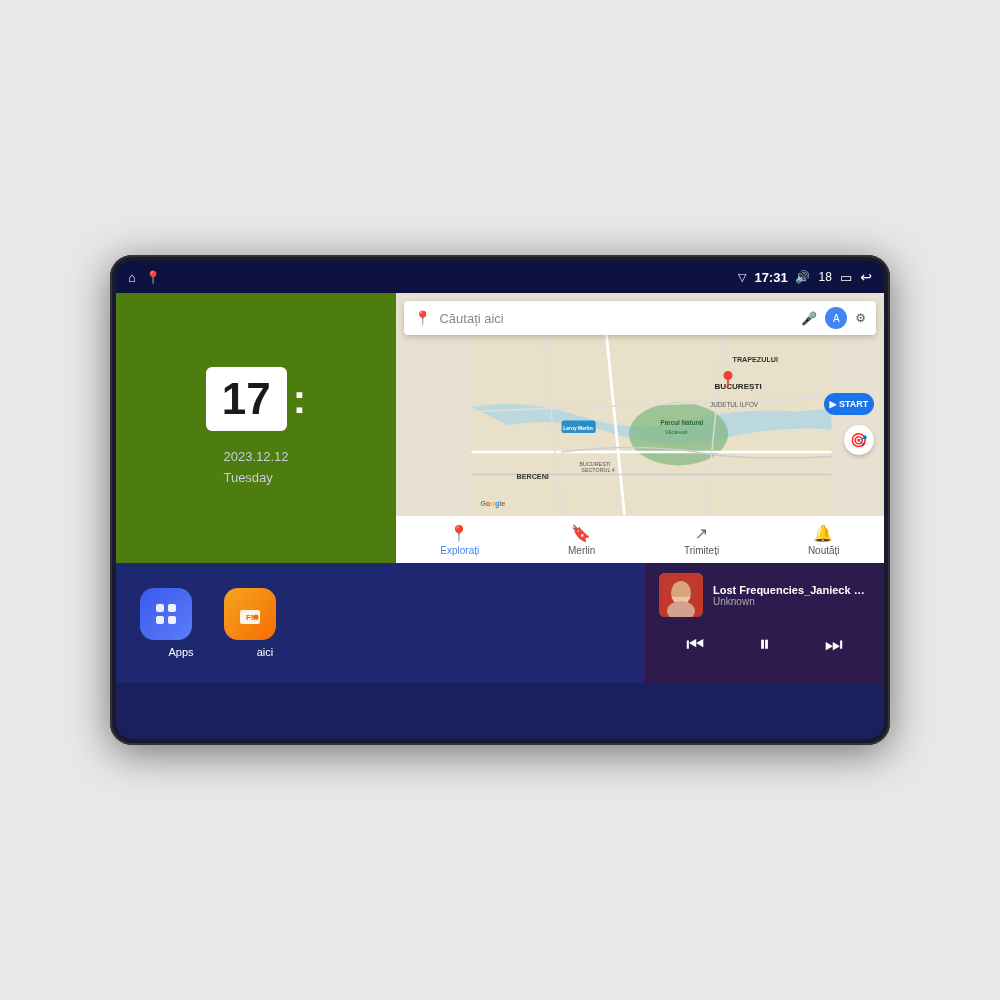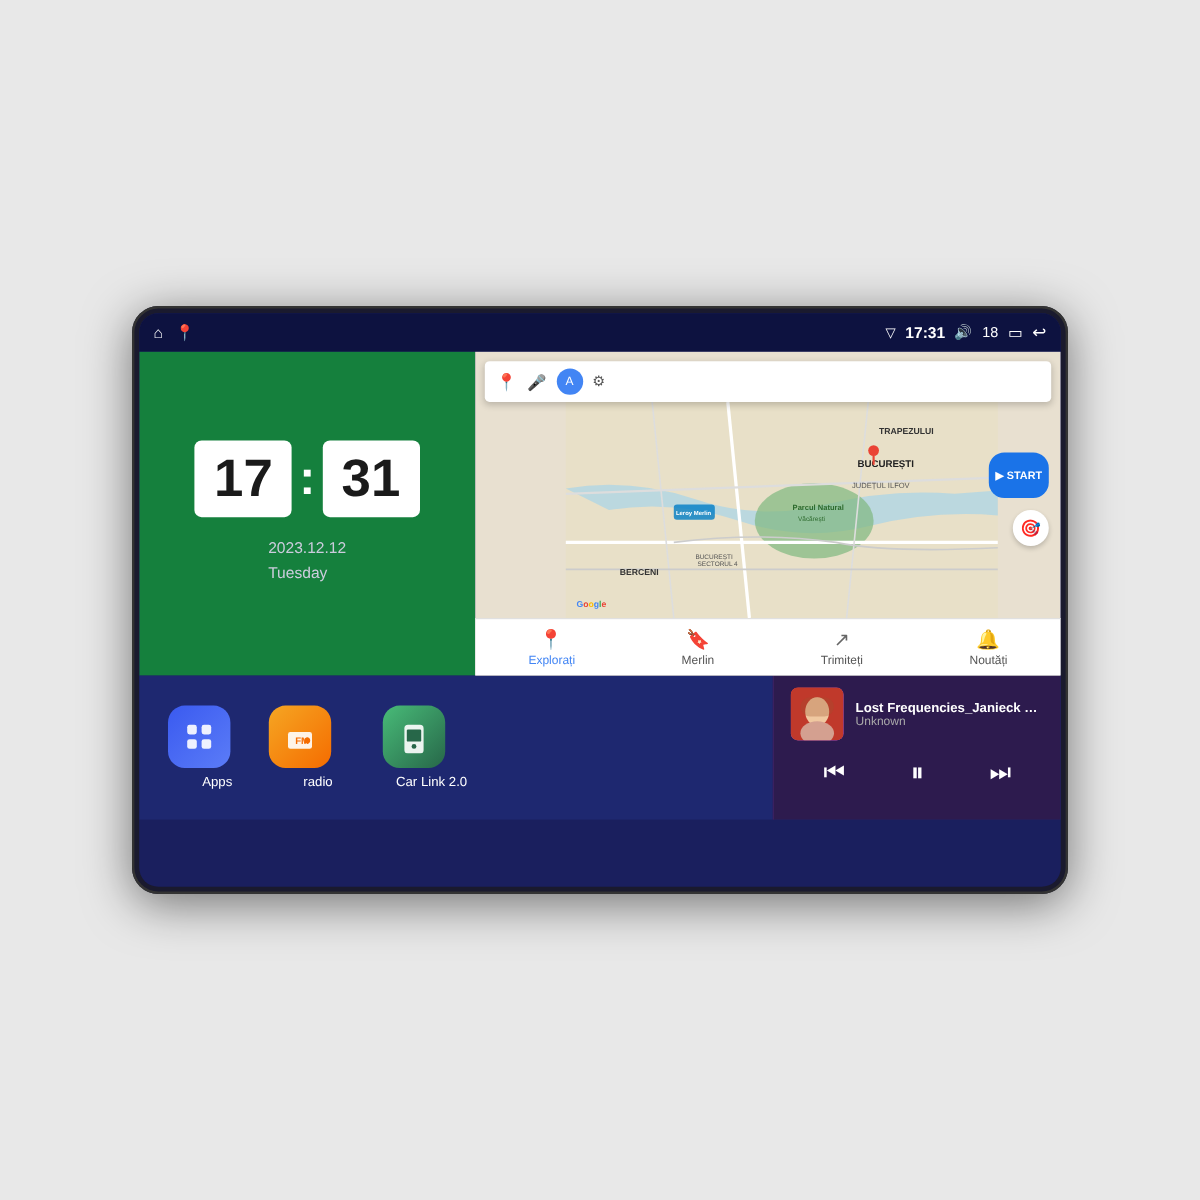--- a/index.html
+++ b/index.html
@@ -79,21 +79,21 @@
     
     .top-section {
       display: flex;
       height: 270px;
       flex-shrink: 0;
     }
 
     
     .clock-panel {
       width: 280px;
-      background: #15803d;
+      background: #4d7c0f;
       display: flex;
       flex-direction: column;
       align-items: center;
       justify-content: center;
       padding: 20px;
       flex-shrink: 0;
     }
 
     .clock-display {
       display: flex;
@@ -367,21 +367,21 @@
       box-shadow: 0 2px 4px rgba(0,0,0,0.2);
       font-size: 14px;
       z-index: 5;
     }
 
     .map-navigate-btn {
       position: absolute;
       right: 10px;
       bottom: 100px;
       width: 50px;
-      height: 38px;
+      height: 22px;
       background: #1a73e8;
       border-radius: 13px;
       display: flex;
       align-items: center;
       justify-content: center;
       color: #fff;
       font-size: 11px;
       font-weight: 600;
       z-index: 5;
     }
@@ -408,32 +408,32 @@
     </div>
 
     <div class="main-content">
 
       <div class="top-section">
 
         <div class="clock-panel">
           <div class="clock-display">
             <div class="clock-digit-block">17</div>
             <div class="clock-colon">:</div>
-            <div class="clock-digit-block">31</div>
           </div>
           <div class="clock-date">
             <div>2023.12.12</div>
             <div>Tuesday</div>
           </div>
         </div>
 
         <div class="map-panel">
 
           <div class="map-search-bar">
             <span class="map-pin-icon">📍</span>
+            <span class="map-search-text">Căutați aici</span>
             <div class="map-search-icons">
               <span style="color:#555; font-size:13px;">🎤</span>
               <div class="map-avatar">A</div>
               <span style="font-size:12px; color:#555;">⚙</span>
             </div>
           </div>
 
           <div class="map-svg-area" style="padding-top:42px; height:100%;">
             <svg viewBox="0 0 400 200" xmlns="http://www.w3.org/2000/svg" style="width:100%; height:100%;">
 
@@ -517,34 +517,24 @@
 
 
           <div class="app-item">
             <div class="app-icon-wrapper icon-radio">
               <svg width="28" height="28" viewBox="0 0 28 28" fill="none">
                 <rect x="4" y="10" width="20" height="14" rx="2" fill="white" opacity="0.9"></rect>
                 <text x="10" y="20" font-size="8" fill="#f56c00" font-weight="700">FM</text>
                 <circle cx="20" cy="17" r="2.5" fill="#f56c00"></circle>
               </svg>
             </div>
-            <span class="app-label">radio</span>
-          </div>
-
-
-          <div class="app-item">
-            <div class="app-icon-wrapper icon-carlink">
-              <svg width="28" height="28" viewBox="0 0 28 28" fill="none">
-                <rect x="6" y="4" width="16" height="24" rx="3" fill="white" opacity="0.9"></rect>
-                <rect x="8" y="8" width="12" height="10" rx="1" fill="#276749"></rect>
-                <circle cx="14" cy="22" r="2" fill="#276749"></circle>
-              </svg>
-            </div>
-            <span class="app-label">Car Link 2.0</span>
-          </div>
+            <span class="app-label">aici</span>
+          </div>
+
+
 
         </div>
 
         <div class="music-panel">
           <div class="music-info-row">
             <div class="music-album-art">
               <div class="music-album-inner">
                 
                 <svg width="44" height="44" viewBox="0 0 44 44">
                   <rect width="44" height="44" fill="#c0392b"></rect>

